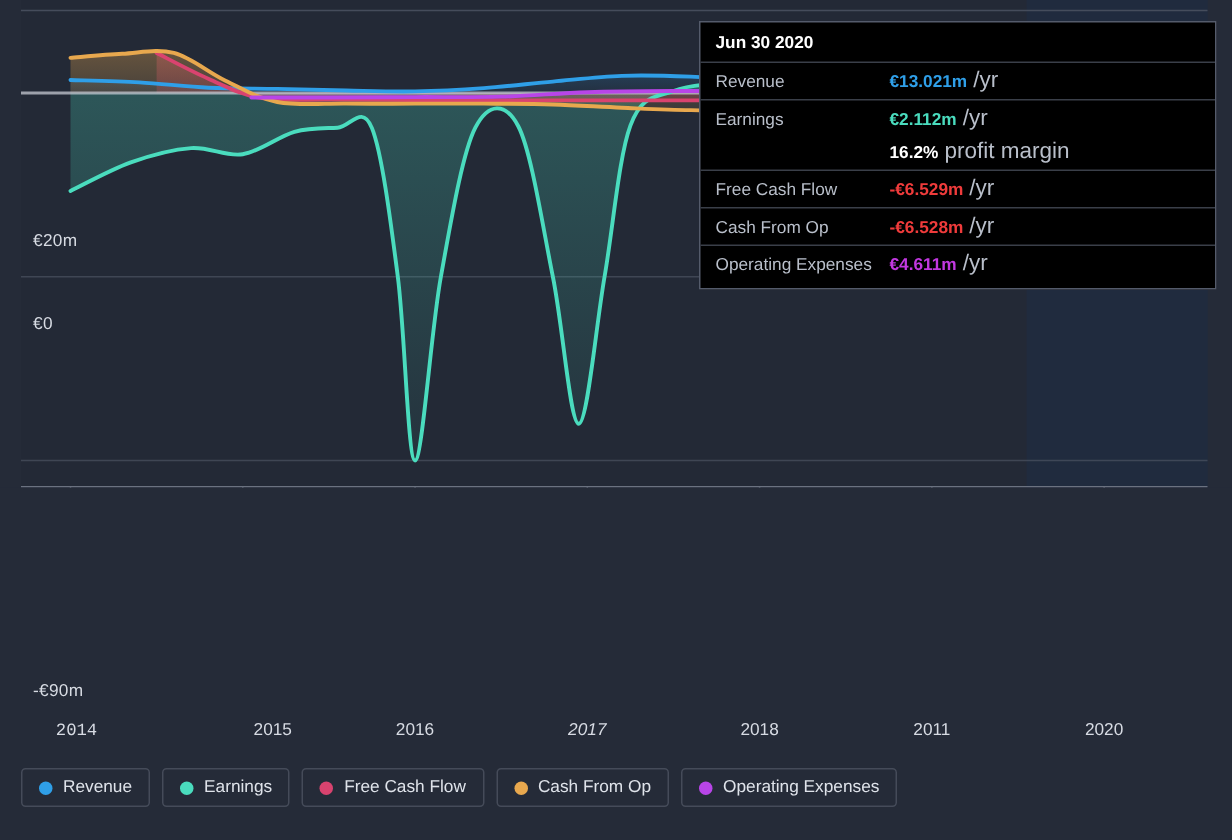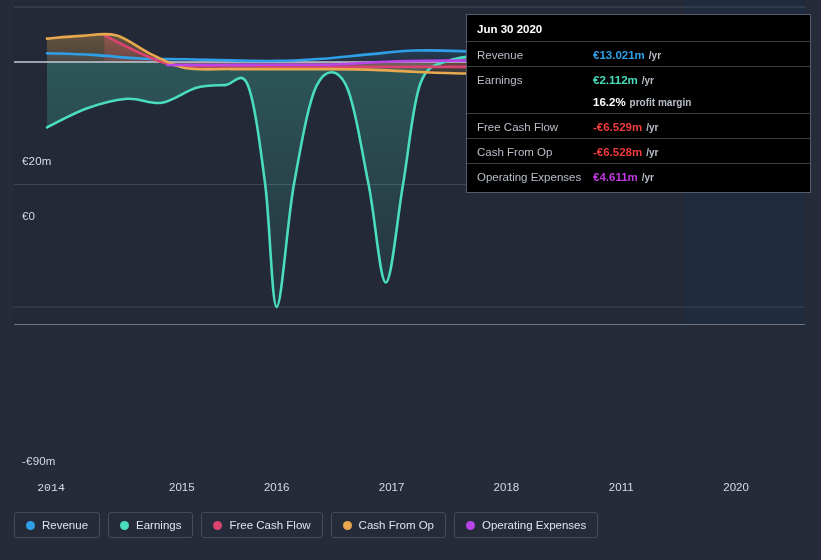--- a/index.html
+++ b/index.html
@@ -23,21 +23,21 @@
   .tooltip{
     position:absolute;left:466px;top:14px;width:345px;
     background:#000;border:1px solid #545b6b;box-sizing:border-box;
     padding:6px 0 4px 0;
   }
   .tt-title{font-size:11.5px;font-weight:bold;color:#fff;padding:2px 10px 6px 10px;}
   .tt-row{display:flex;align-items:baseline;padding:3px 10px;border-top:1px solid #3a3f49;}
   .tt-row.noline{border-top:none;padding-top:1px;}
   .tt-key{width:116px;flex:0 0 116px;font-size:11.5px;color:#b9bfca;}
   .tt-val{font-size:11.5px;font-weight:bold;white-space:nowrap;}
-  .tt-unit{font-size:10px;color:#b9bfca;margin-left:4px;font-weight:bold;}
+  .tt-unit{font-size:15px;color:#b9bfca;margin-left:4px;font-weight:normal;}
 
   
   .legend{position:absolute;left:14px;top:512px;display:flex;gap:8px;}
   .lg-item{
     display:flex;align-items:center;gap:7px;
     border:1px solid #454b59;border-radius:3px;
     padding:6px 11px;background:transparent;cursor:pointer;
   }
   .lg-dot{width:9px;height:9px;border-radius:50%;flex:0 0 9px;}
   .lg-text{font-size:11.5px;color:#dfe3ea;white-space:nowrap;}
@@ -110,21 +110,21 @@
   </div>
 
   <div class="ylabel" style="left:22px;top:155px;">€20m</div>
   <div class="ylabel" style="left:22px;top:210px;">€0</div>
   <div class="ylabel" style="left:22px;top:455px;">-€90m</div>
 
   <div id="xlabels">
       <div class="xlabel" style="left: 51px; font-family: Liberation Mono, monospace;">2014</div>
       <div class="xlabel" style="left: 161.848px; margin-left: 20px;">2015</div>
       <div class="xlabel" style="left: 276.697px;">2016</div>
-      <div class="xlabel" style="left: 391.545px;">2017</div>
+      <div class="xlabel" style="left: 391.545px; font-style: italic;">2017</div>
       <div class="xlabel" style="left: 506.394px;">2018</div>
       <div class="xlabel" style="left: 621.242px;">2011</div>
       <div class="xlabel" style="left: 736.091px;">2020</div>
     </div>
 
   <div class="tooltip">
     <div class="tt-title">Jun 30 2020</div>
     <div id="tt-rows">
         <div class="tt-row">
           <div class="tt-key">Revenue</div>

